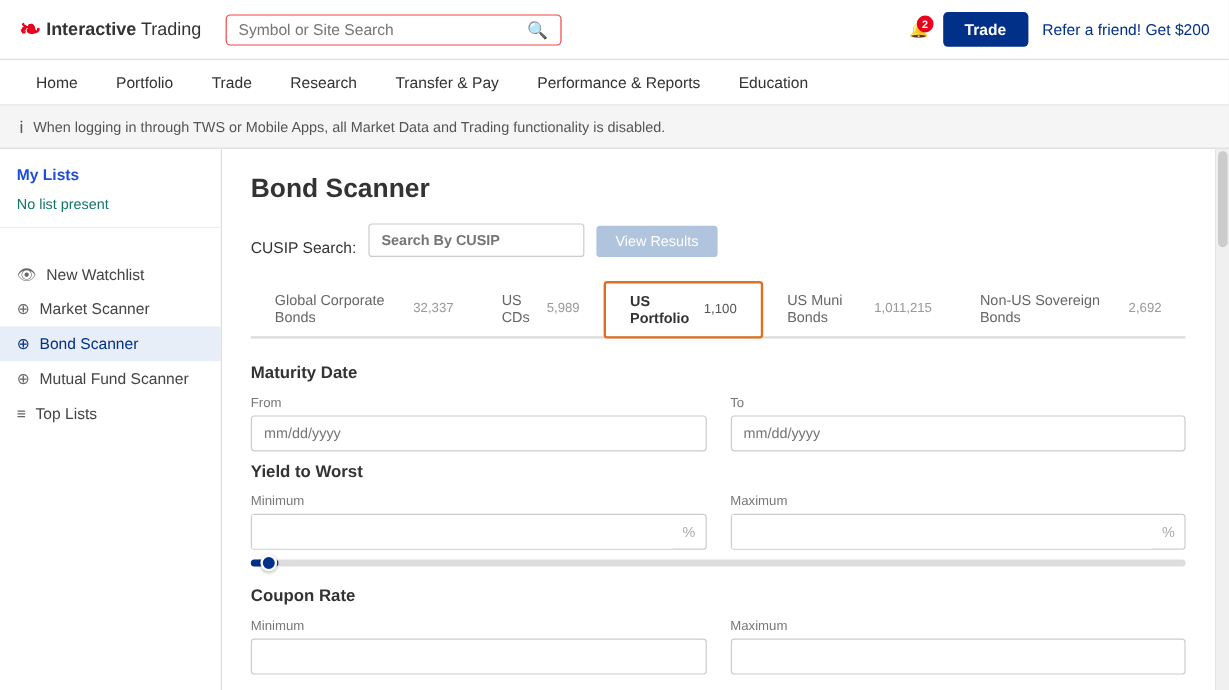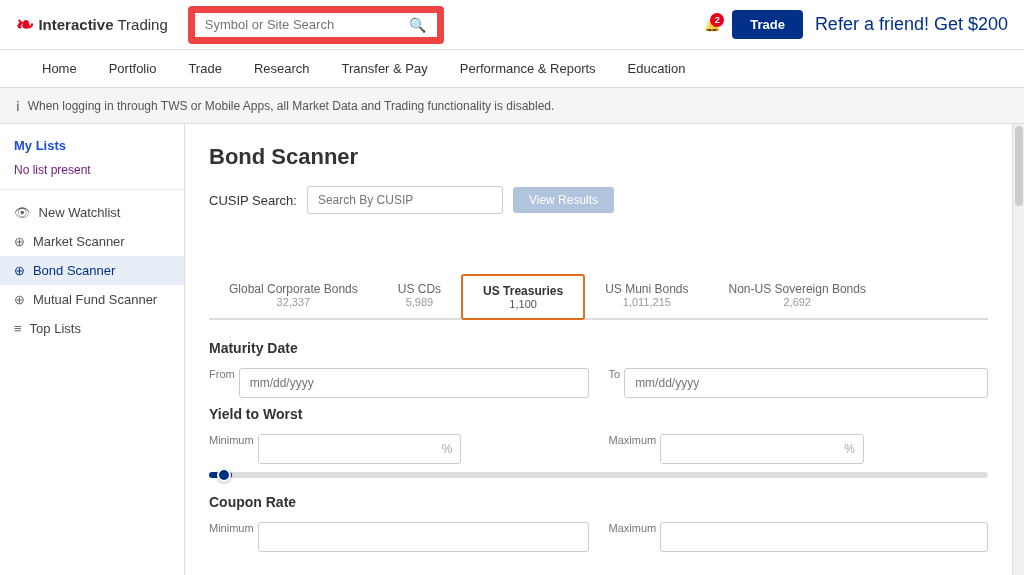--- a/index.html
+++ b/index.html
@@ -32,24 +32,24 @@
       color: #333;
     }
     .logo-text-brokers {
       font-weight: 400;
       font-size: 15px;
       color: #333;
     }
     .search-bar {
       display: flex;
       align-items: center;
-      border: 7px solid #ef4444;
+      border: 1px solid #ef4444;
       border-radius: 4px;
       padding: 4px 10px;
-      width: 256px;
+      width: 280px;
       background: #fff;
       gap: 6px;
     }
     .search-bar input {
       border: none;
       outline: none;
       font-size: 13px;
       flex: 1;
       color: #999;
     }
@@ -87,33 +87,33 @@
       color: #fff;
       border: none;
       border-radius: 4px;
       padding: 7px 18px;
       font-size: 13px;
       font-weight: 600;
       cursor: pointer;
     }
     .refer-link {
       color: #003087;
-      font-size: 18px;
+      font-size: 13px;
       text-decoration: none;
       font-weight: 500;
       white-space: nowrap;
     }
 
     
     .main-nav {
       background: #fff;
       border-bottom: 1px solid #ddd;
       display: flex;
       align-items: center;
-      padding: 0 28px;
+      padding: 0 16px;
       height: 38px;
       gap: 4px;
     }
     .nav-item {
       padding: 8px 14px;
       font-size: 13px;
       color: #333;
       cursor: pointer;
       white-space: nowrap;
       border-radius: 3px;
@@ -151,24 +151,24 @@
       flex-shrink: 0;
     }
     .sidebar-title {
       font-size: 13px;
       font-weight: 600;
       color: #1d4ed8;
       padding: 0 14px 10px;
     }
     .sidebar-no-list {
       font-size: 12px;
-      color: #701a75;
+      color: #0f766e;
       padding: 0 14px 12px;
       border-bottom: 1px solid #eee;
-      margin-bottom: 8px;
+      margin-bottom: 24px;
     }
     .sidebar-item {
       display: flex;
       align-items: center;
       gap: 8px;
       padding: 7px 14px;
       font-size: 13px;
       color: #444;
       cursor: pointer;
     }
@@ -195,64 +195,64 @@
     .page-title {
       font-size: 22px;
       font-weight: 600;
       color: #333;
       margin-bottom: 16px;
     }
 
     
     .cusip-row {
       display: flex;
-      align-items: center;
+      align-items: flex-end;
       gap: 10px;
       margin-bottom: 20px;
     }
     .cusip-label {
       font-size: 13px;
       font-weight: 500;
       color: #333;
     }
     .cusip-input {
       border: 1px solid #ccc;
       border-radius: 3px;
       padding: 6px 10px;
       font-size: 12px;
-      width: 196px;
+      width: 180px;
       color: #999;
       outline: none;
+      font-weight: bold;
     }
     .view-results-btn {
       background: #b0c4de;
       color: #fff;
       border: none;
       border-radius: 3px;
       padding: 6px 16px;
       font-size: 12px;
       cursor: pointer;
     }
 
     
     .bond-tabs {
       display: flex;
       border-bottom: 2px solid #ddd;
       margin-bottom: 20px;
       gap: 0;
     }
     .bond-tab {
       display: flex;
-      flex-direction: column;
+      flex-direction: row;
       align-items: center;
       padding: 8px 20px;
       cursor: pointer;
       color: #666;
       font-size: 12px;
-      margin-top: 40px;
     }
     .bond-tab .tab-name {
       font-size: 12px;
       color: #666;
     }
     .bond-tab .tab-count {
       font-size: 11px;
       color: #999;
     }
     .bond-tab.active {
@@ -279,21 +279,21 @@
       color: #333;
       margin-bottom: 12px;
     }
     .filter-row {
       display: flex;
       gap: 20px;
       margin-bottom: 8px;
     }
     .filter-field {
       display: flex;
-      flex-direction: row;
+      flex-direction: column;
       gap: 4px;
       flex: 1;
     }
     .filter-label {
       font-size: 11px;
       color: #777;
     }
     .filter-input {
       border: 1px solid #ccc;
       border-radius: 3px;
@@ -446,21 +446,21 @@
     <div class="bond-tabs">
       <div class="bond-tab">
         <span class="tab-name">Global Corporate Bonds</span>
         <span class="tab-count">32,337</span>
       </div>
       <div class="bond-tab">
         <span class="tab-name">US CDs</span>
         <span class="tab-count">5,989</span>
       </div>
       <div class="bond-tab active">
-        <span class="tab-name">US Treasuries</span>
+        <span class="tab-name">US Portfolio</span>
         <span class="tab-count">1,100</span>
       </div>
       <div class="bond-tab">
         <span class="tab-name">US Muni Bonds</span>
         <span class="tab-count">1,011,215</span>
       </div>
       <div class="bond-tab">
         <span class="tab-name">Non-US Sovereign Bonds</span>
         <span class="tab-count">2,692</span>
       </div>

